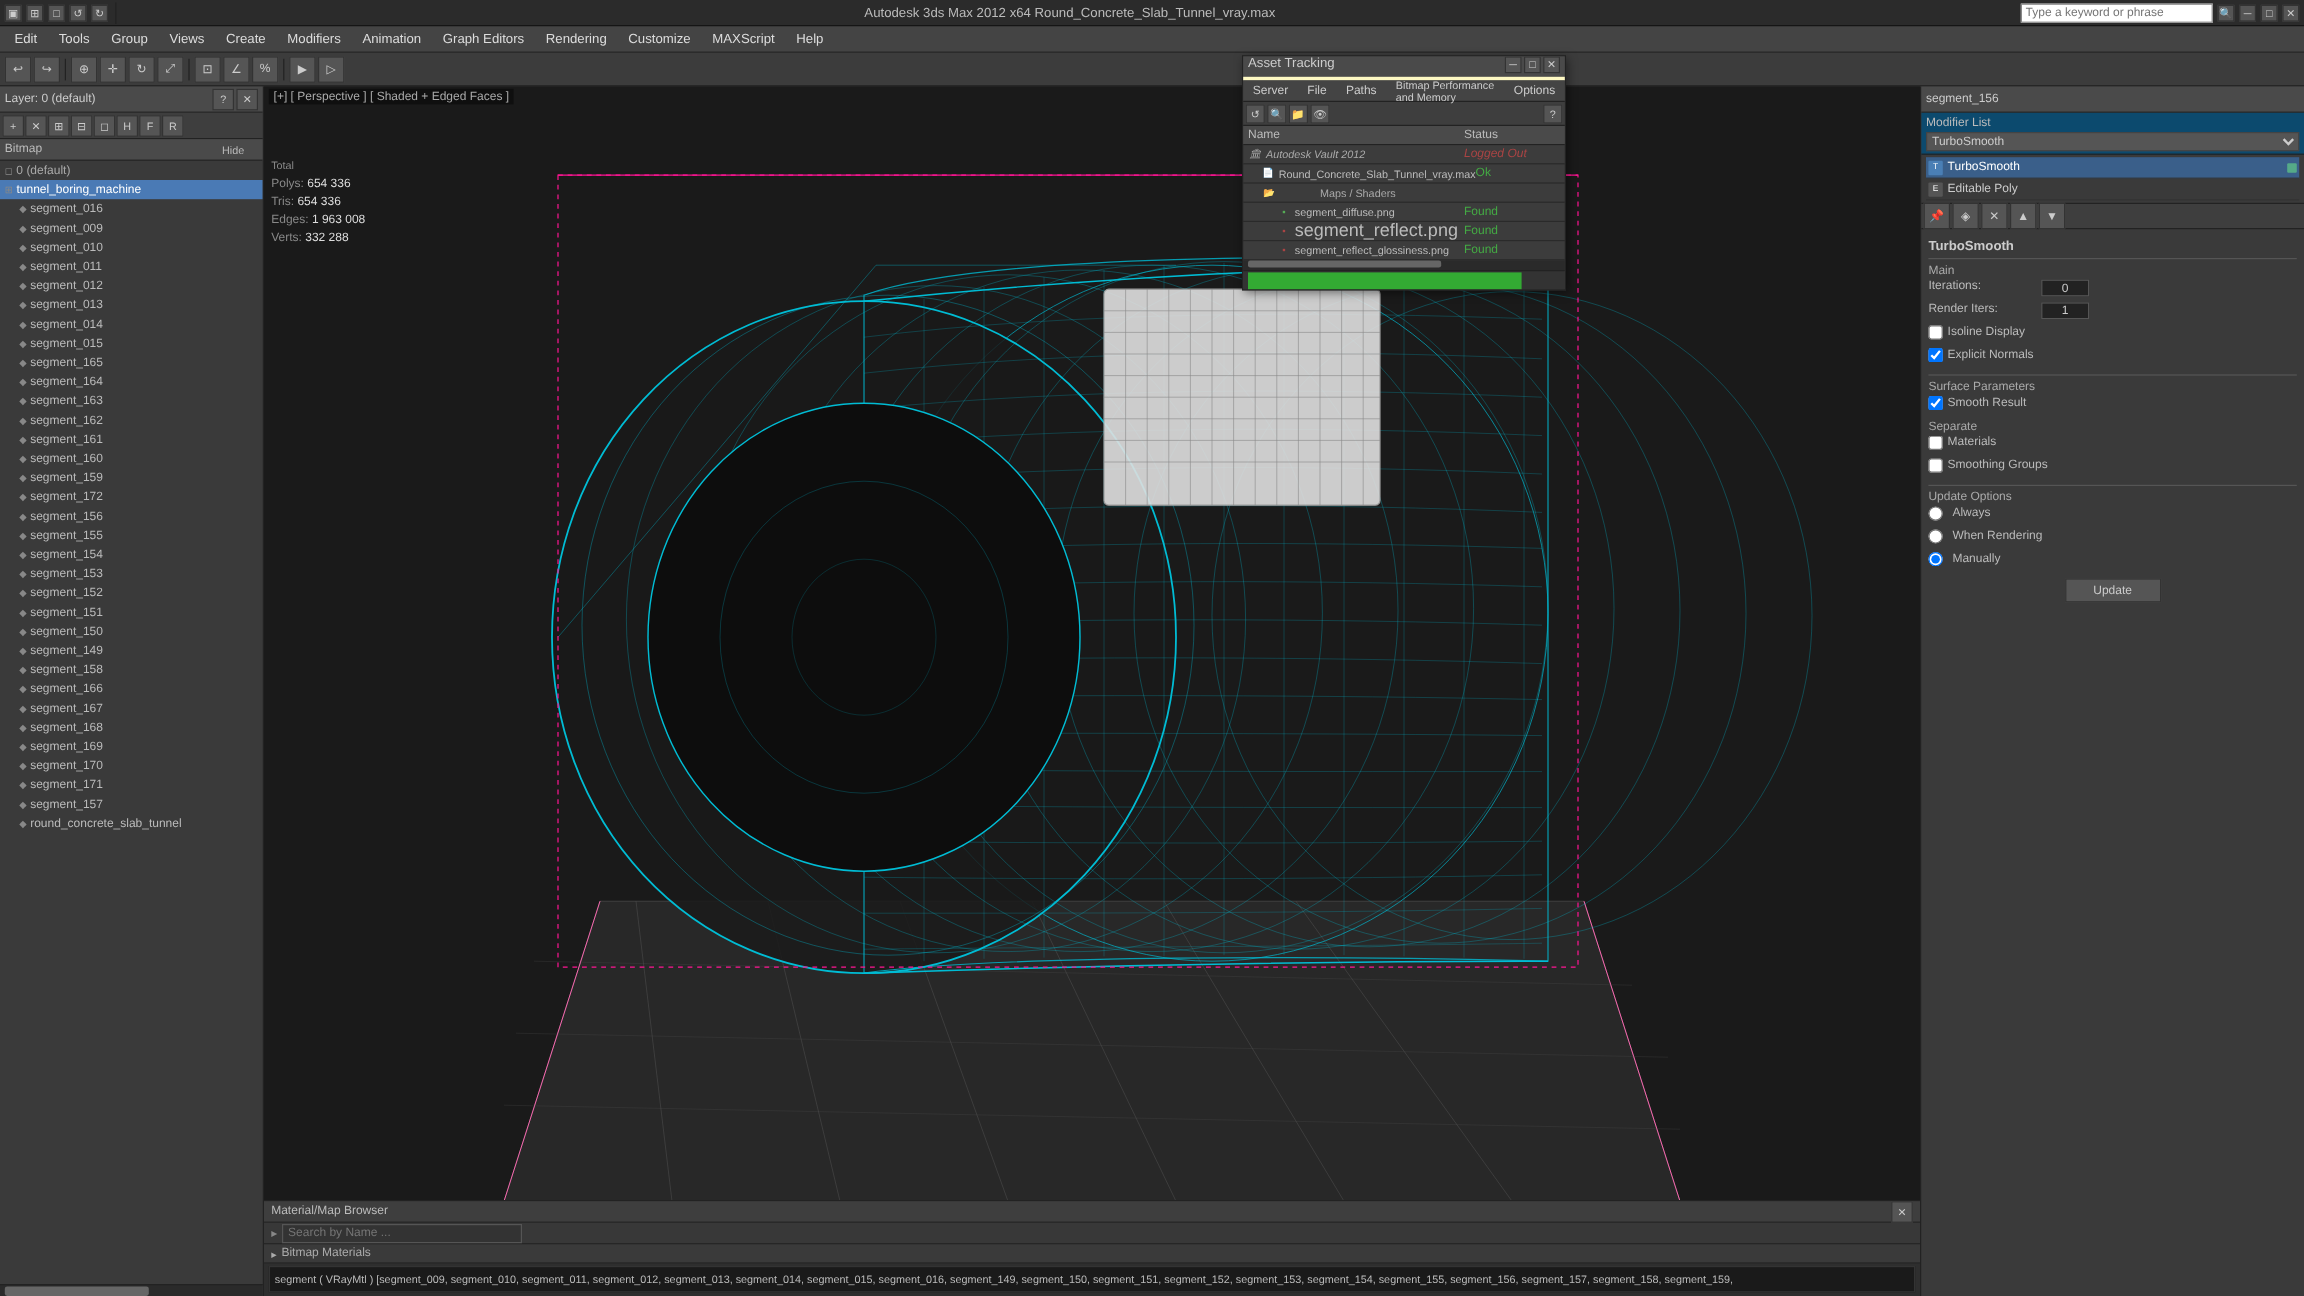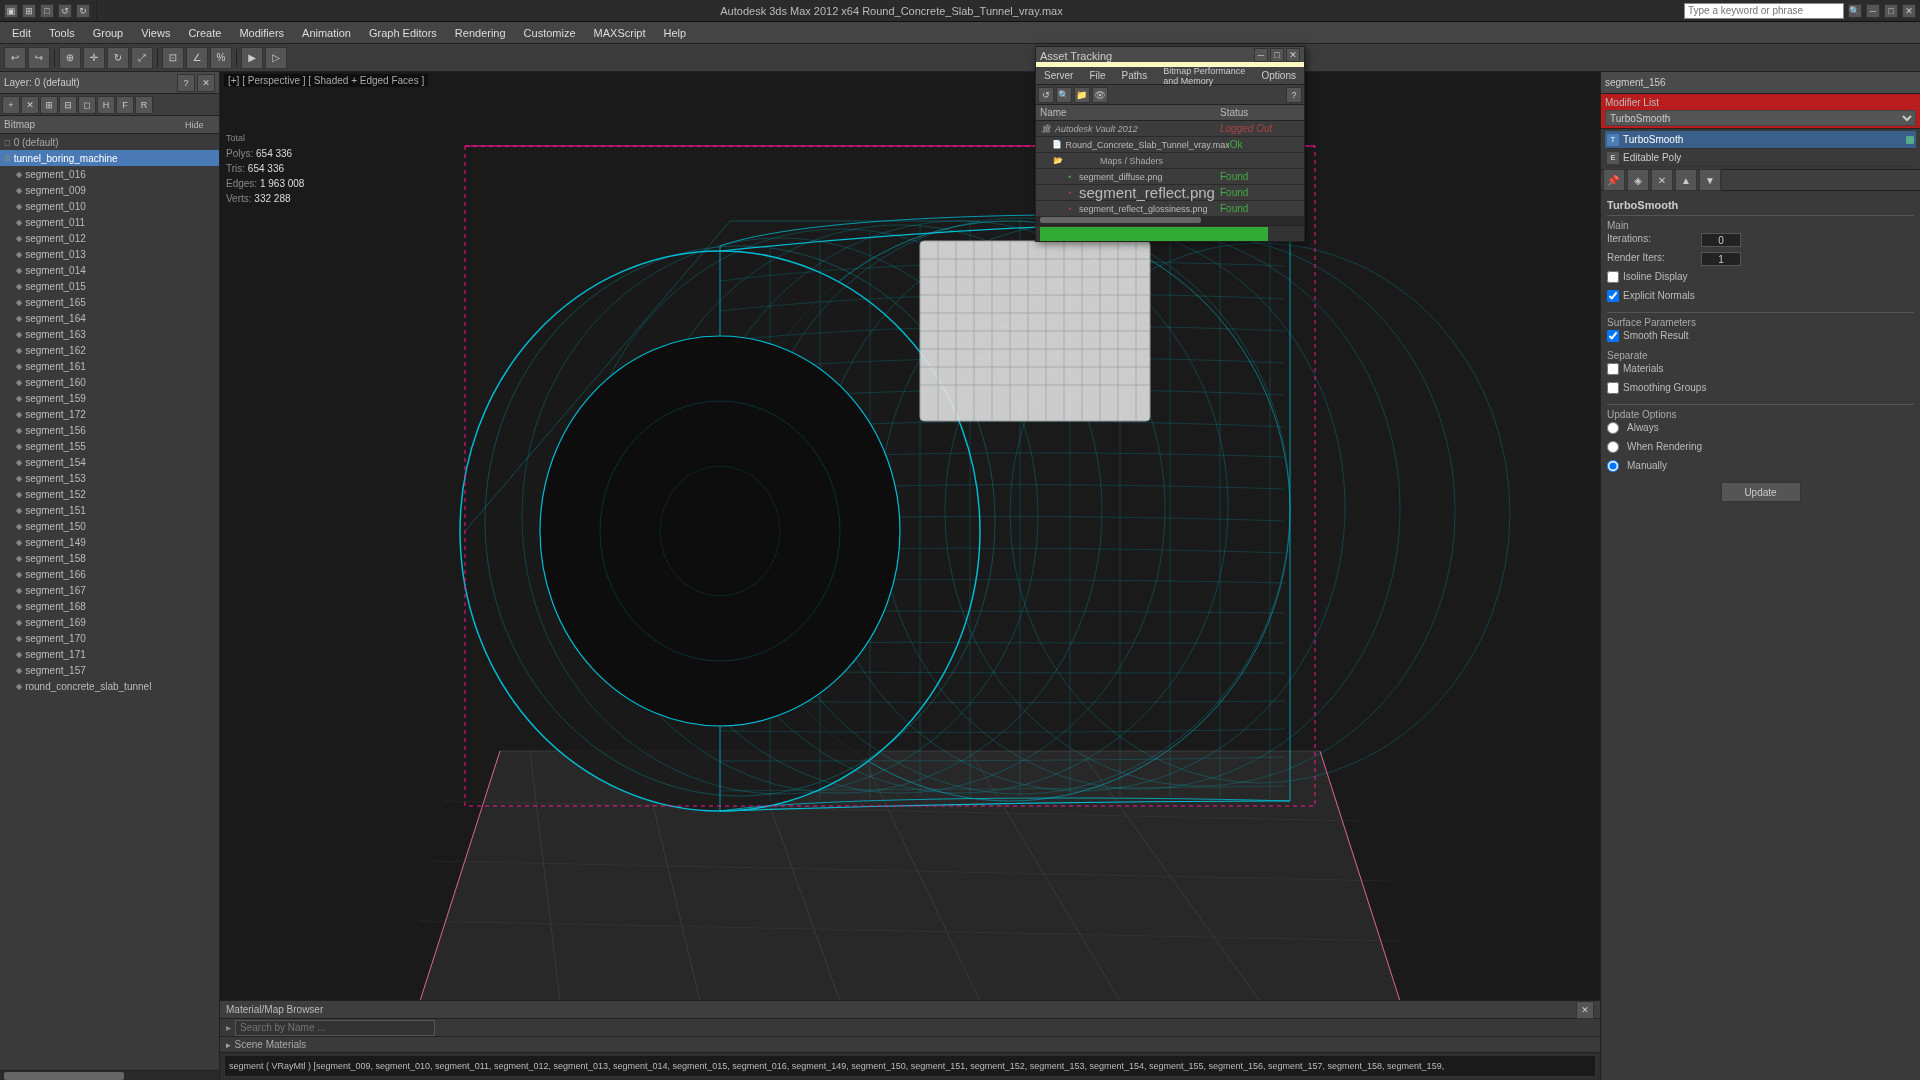--- a/index.html
+++ b/index.html
@@ -235,24 +235,24 @@
       left: 1035px;
       width: 270px;
       background: #3c3c3c;
       border: 1px solid #222;
       z-index: 100;
       box-shadow: 2px 2px 8px rgba(0,0,0,0.5);
     }
     #asset-panel-titlebar {
       height: 20px;
       background: #4a4a4a;
-      display: flex; align-items: flex-end; justify-content: space-between;
+      display: flex; align-items: flex-start; justify-content: space-between;
       padding: 0 4px;
       font-size: 11px; color: #ccc;
-      border-bottom: 5px solid #fef9c3;
+      border-bottom: 3px solid #fef9c3;
     }
     #asset-panel-controls { display: flex; gap: 2px; }
     .ap-btn { width: 14px; height: 14px; background: #555; border: 1px solid #333; display: flex; align-items: center; justify-content: center; font-size: 9px; color: #ccc; cursor: pointer; }
     #asset-menu {
       height: 18px; background: #444;
       display: flex; align-items: center; gap: 0;
       border-bottom: 1px solid #222;
     }
     .asset-menu-item { padding: 0 8px; font-size: 10px; color: #ccc; cursor: pointer; height: 100%; display: flex; align-items: center; }
     #asset-toolbar {
@@ -704,21 +704,21 @@
 
       <ellipse cx="500" cy="430" rx="120" ry="130" fill="none" stroke="#00bcd4" stroke-width="0.5" opacity="0.4"></ellipse>
       <ellipse cx="500" cy="430" rx="60" ry="65" fill="none" stroke="#00bcd4" stroke-width="0.5" opacity="0.3"></ellipse>
     </svg>
   </div>
 
   <div id="right-panel">
     <div id="right-panel-header">
       <span>segment_156</span>
     </div>
-    <div style="padding:2px 4px;background:#b91c1c;border-bottom:1px solid #222;">
+    <div style="padding:2px 4px;background:#0c4a6e;border-bottom:1px solid #222;">
       <span style="font-size:10px;color:#bbb;">Modifier List</span>
       <select style="width:100%;height:16px;background:#555;border:1px solid #444;color:#ccc;font-size:10px;margin-top:2px;">
         <option>TurboSmooth</option>
       </select>
     </div>
 
     <div id="modifier-list">
       <div class="modifier-entry active">
         <div class="mod-icon turbosmooth">T</div>
         <span>TurboSmooth</span>
@@ -885,18 +885,18 @@
     <div style="display:flex;gap:4px;">
       <div class="lp-btn">✕</div>
     </div>
   </div>
   <div style="height:18px;background:#383838;border-bottom:1px solid #222;display:flex;align-items:center;padding:0 6px;">
     <span style="font-size:10px;color:#888;margin-right:4px;">▸</span>
     <input id="material-search" type="text" placeholder="Search by Name ..." style="">
   </div>
   <div id="scene-materials-header">
     <span style="margin-right:4px;font-size:9px;">▸</span>
-    <span>Scene Materials</span>
+    <span>Bitmap Materials</span>
   </div>
   <div id="scene-materials-content">
     <div id="materials-strip" style="font-size:9px;color:#bbb;padding:2px 4px;background:#1a1a1a;border:1px solid #333;height:22px;overflow:hidden;display:flex;align-items:center;">segment ( VRayMtl ) [segment_009, segment_010, segment_011, segment_012, segment_013, segment_014, segment_015, segment_016, segment_149, segment_150, segment_151, segment_152, segment_153, segment_154, segment_155, segment_156, segment_157, segment_158, segment_159,</div>
   </div>
 </div>
 
 </body></html>

